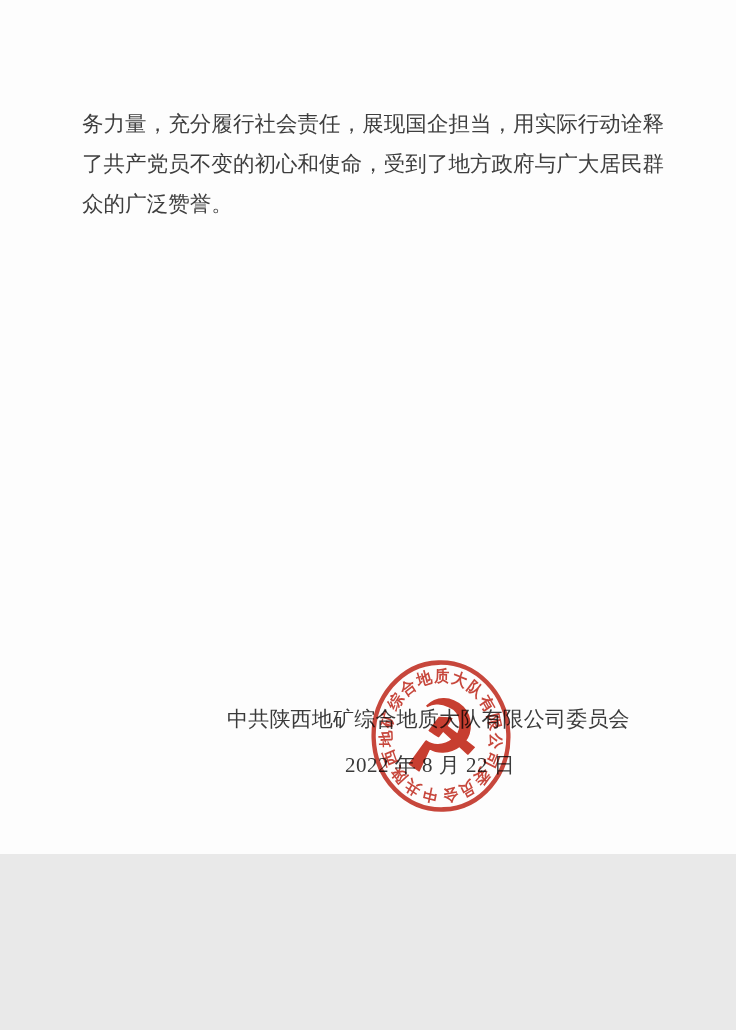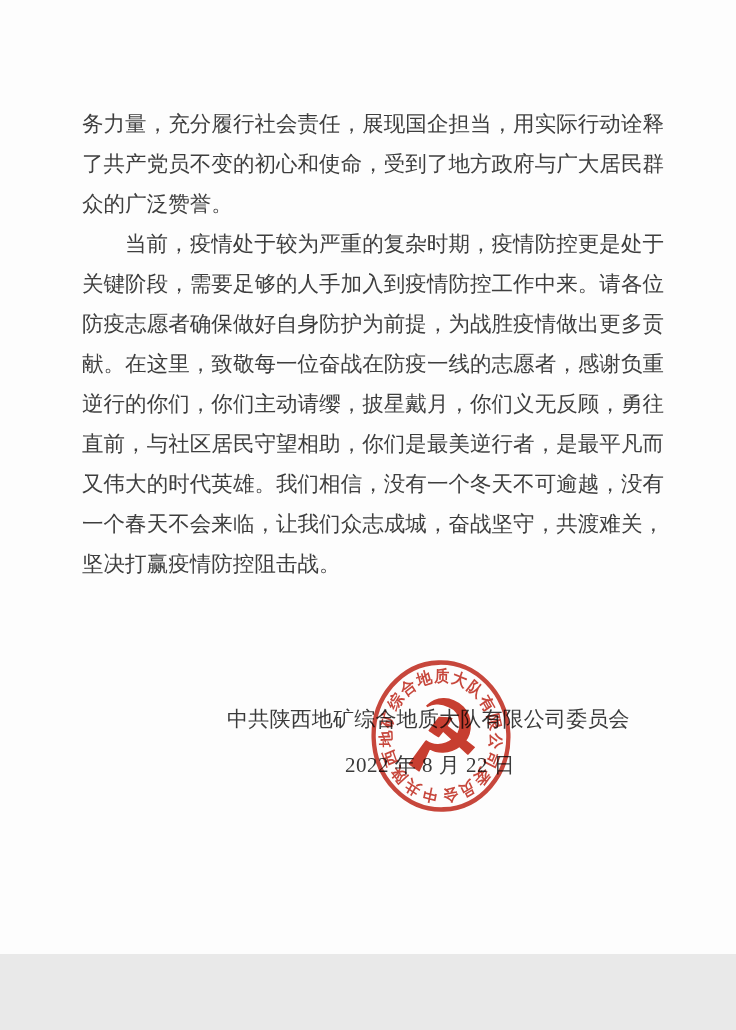--- a/index.html
+++ b/index.html
@@ -3,21 +3,21 @@
 <meta charset="utf-8">
 <style>
   html, body {
     margin: 0;
     padding: 0;
     background: #e9e9e9;
   }
   .page {
     position: relative;
     width: 736px;
-    height: 954px;
+    height: 854px;
     margin: 0 auto;
     background: #fdfdfd;
     overflow: hidden;
     font-family: "Liberation Serif", "DejaVu Serif", serif;
   }
   .body-text {
     position: absolute;
     left: 82px;
     top: 104px;
     width: 582px;
@@ -79,21 +79,20 @@
     font-size: 92px;
   }
 </style>
 </head>
 <body>
 
 <div class="page">
 
   <div class="body-text">
     <p class="para">务力量，充分履行社会责任，展现国企担当，用实际行动诠释了共产党员不变的初心和使命，受到了地方政府与广大居民群众的广泛赞誉。</p>
-    <p class="para indent">当前，疫情处于较为严重的复杂时期，疫情防控更是处于关键阶段，需要足够的人手加入到疫情防控工作中来。请各位防疫志愿者确保做好自身防护为前提，为战胜疫情做出更多贡献。在这里，致敬每一位奋战在防疫一线的志愿者，感谢负重逆行的你们，你们主动请缨，披星戴月，你们义无反顾，勇往直前，与社区居民守望相助，你们是最美逆行者，是最平凡而又伟大的时代英雄。我们相信，没有一个冬天不可逾越，没有一个春天不会来临，让我们众志成城，奋战坚守，共渡难关，坚决打赢疫情防控阻击战。</p>
   </div>
 
   <div class="signature">中共陕西地矿综合地质大队有限公司委员会</div>
 
   <div class="date">2022 年 8 月 22 日</div>
 
   <div class="seal">
     <svg viewBox="0 0 160 160" preserveAspectRatio="none" aria-hidden="true">
       <circle cx="80" cy="80" r="70" fill="none" stroke-width="4.5" stroke="#c5392d"></circle>
       <path id="sealTextPath" d="M 80 132 A 52 52 0 1 1 80 28 A 52 52 0 1 1 80 132" fill="none"></path>

